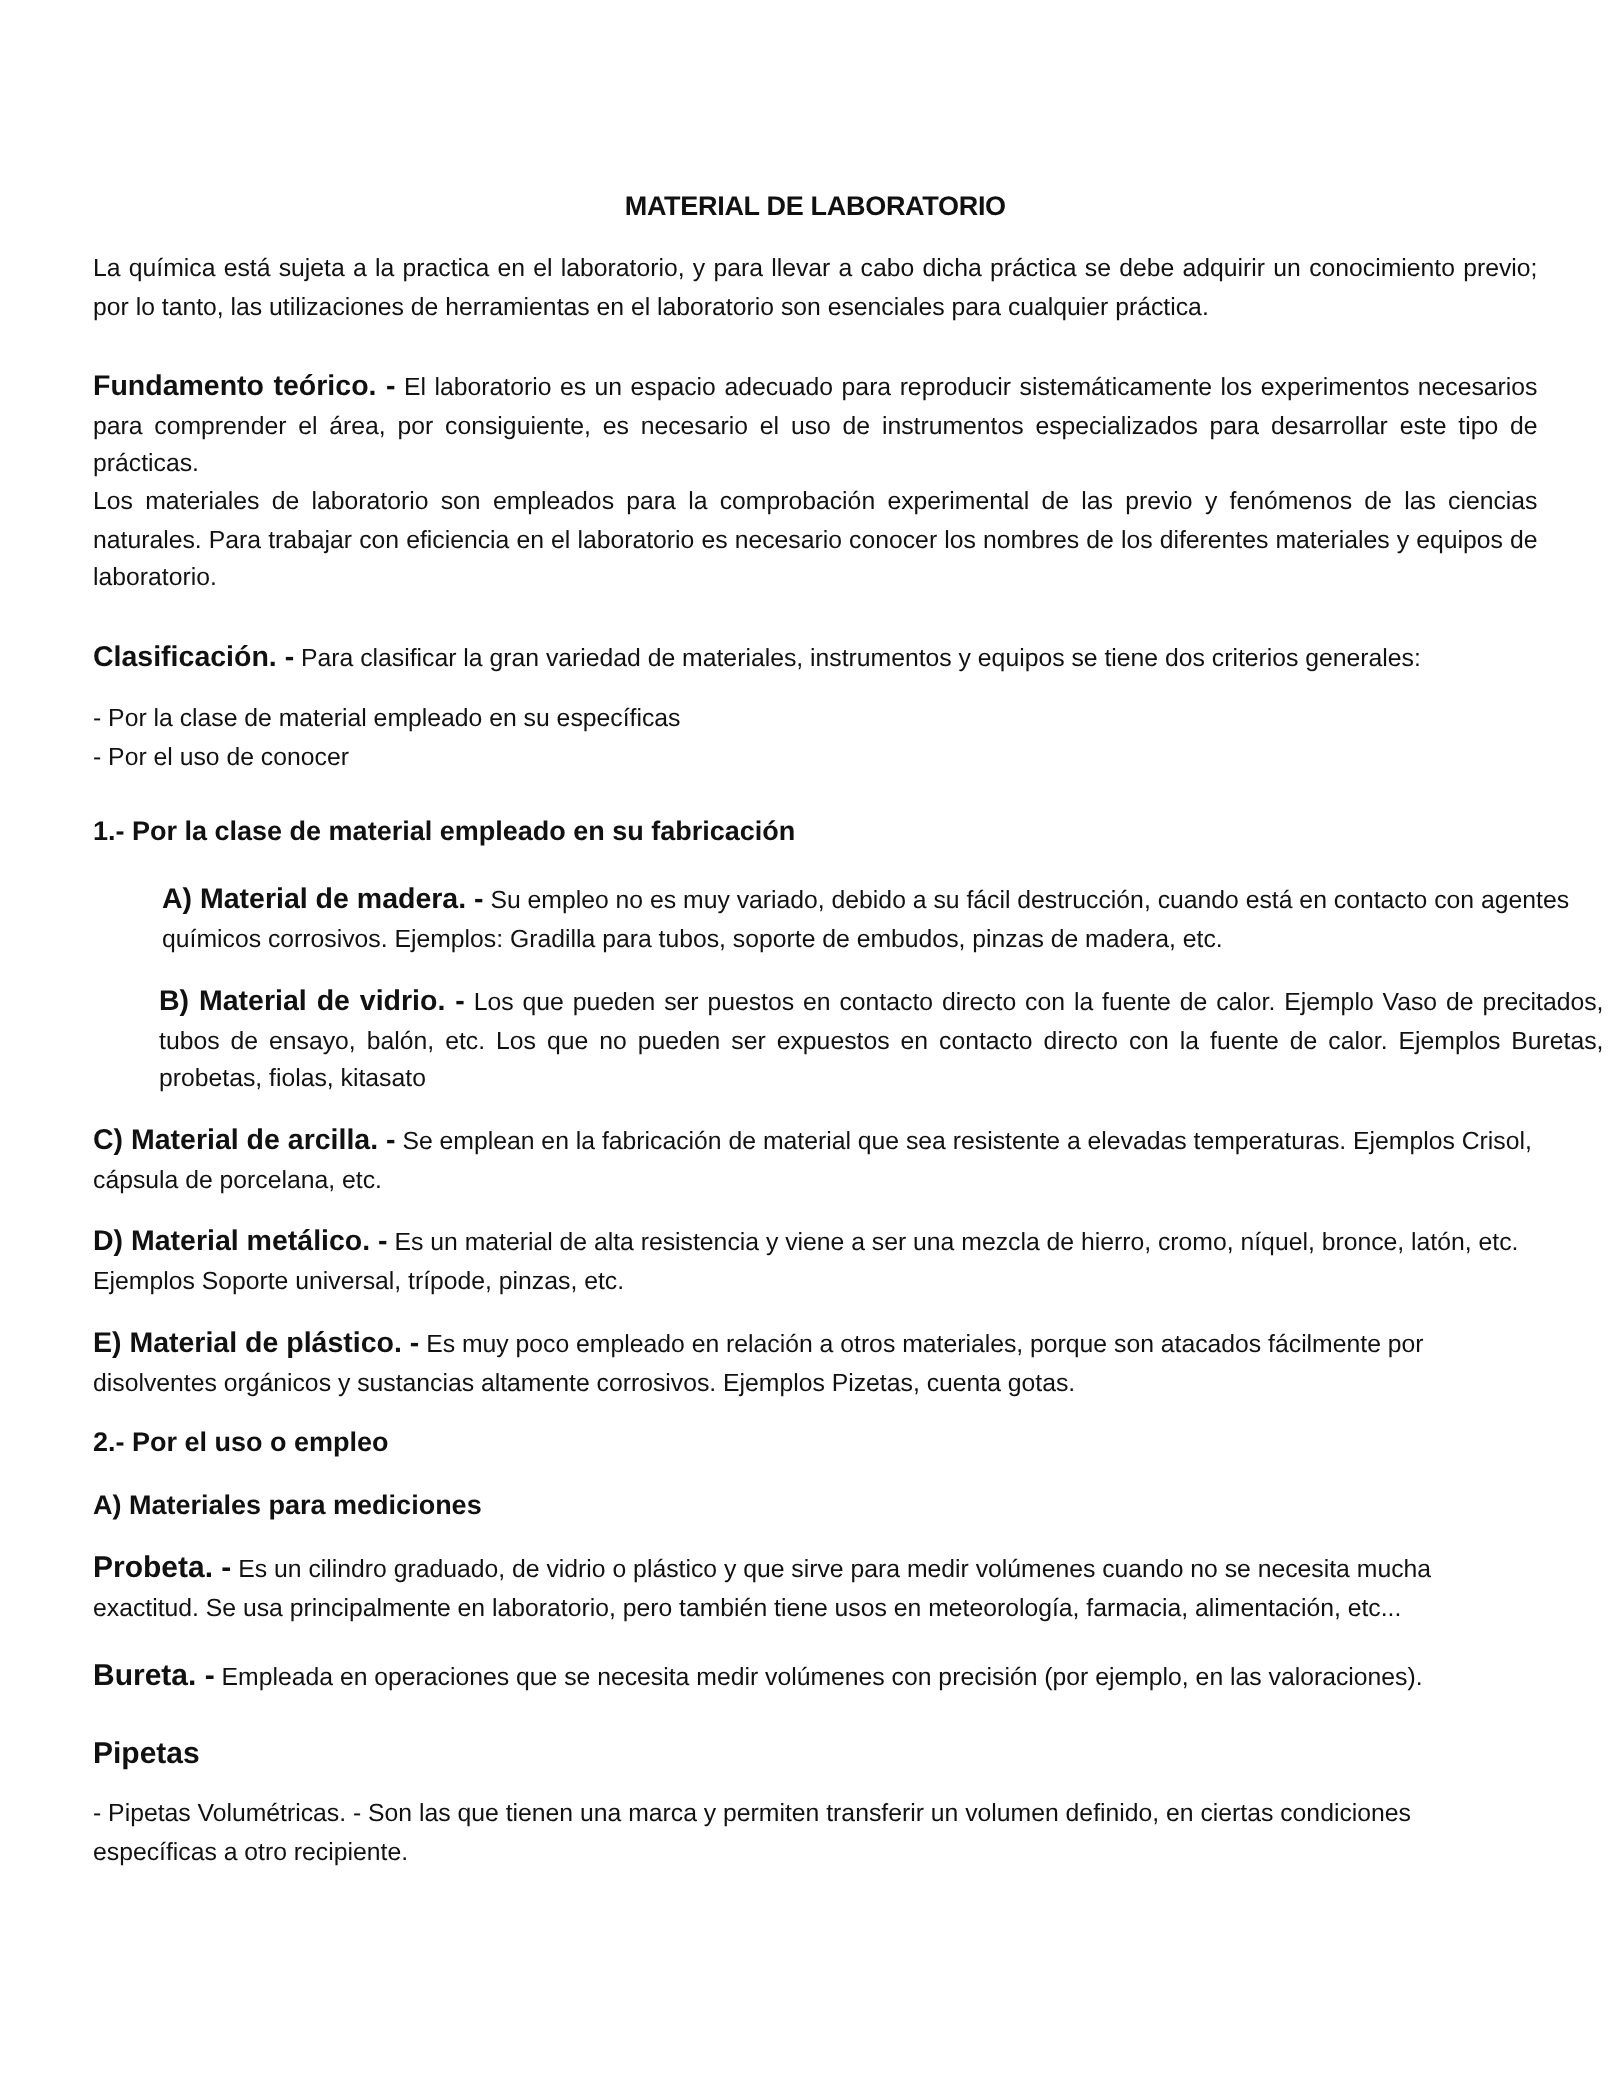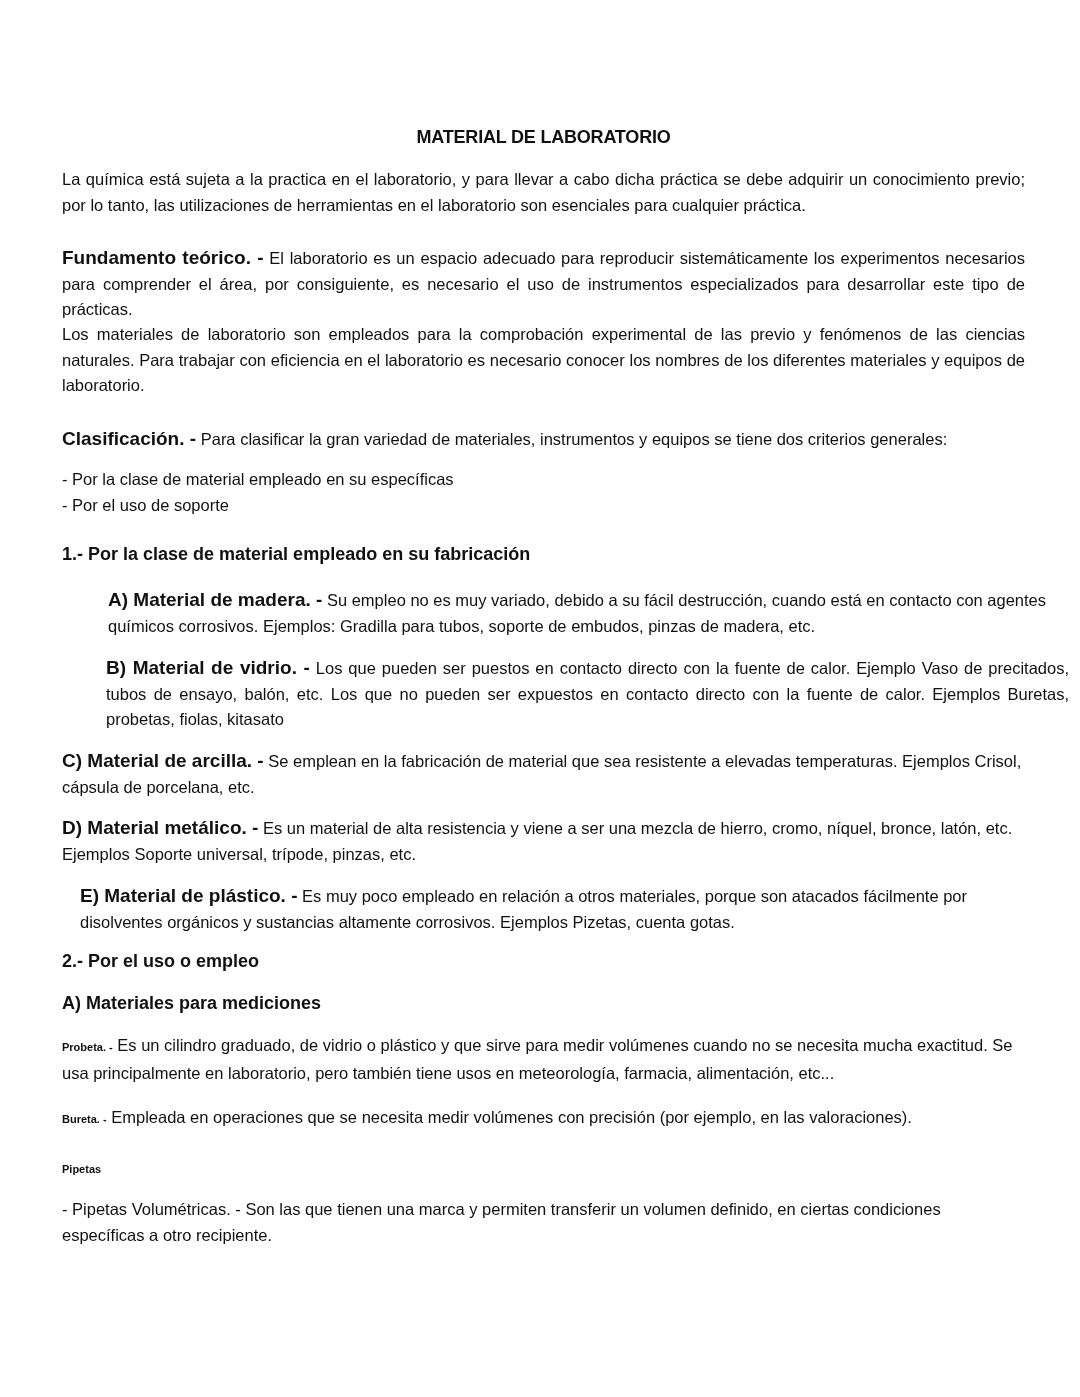--- a/index.html
+++ b/index.html
@@ -9,21 +9,21 @@
     color: #111111;
   }
   .page { position: absolute; left: 62px; top: 0; width: 963px; }
   .title {
     position: absolute; top: 127px; left: 0; width: 963px; text-align: center;
     font-weight: bold; font-size: 18px; letter-spacing: -0.2px;
   }
   .block { position: absolute; left: 0; width: 963px; font-size: 16.5px; line-height: 25.5px; }
   .justify { text-align: justify; text-align-last: left; }
   .lbl-lg { font-weight: bold; font-size: 19px; }
-  .lbl-sm { font-weight: bold; font-size: 11px; }
+  .lbl-sm { font-weight: bold; font-size: 20px; }
   .h2 { position: absolute; left: 0; font-weight: bold; font-size: 18px; }
   p { margin: 0; }
 </style>
 </head>
 <body>
 
 <div class="page">
 
   <div class="title">MATERIAL DE LABORATORIO</div>
 
@@ -33,42 +33,42 @@
     <span class="lbl-lg">Fundamento teórico. -</span><span> El laboratorio es un espacio adecuado para reproducir sistemáticamente los experimentos necesarios para comprender el área, por consiguiente, es necesario el uso de instrumentos especializados para desarrollar este tipo de prácticas.</span>
   </div>
   <p class="block justify" style="top:322px;">Los materiales de laboratorio son empleados para la comprobación experimental de las previo y fenómenos de las ciencias naturales. Para trabajar con eficiencia en el laboratorio es necesario conocer los nombres de los diferentes materiales y equipos de laboratorio.</p>
 
   <div class="block" style="top:426px;">
     <span class="lbl-lg">Clasificación. -</span><span> Para clasificar la gran variedad de materiales, instrumentos y equipos se tiene dos criterios generales:</span>
   </div>
 
   <div class="block" style="top:467px;">
     <div>- Por la clase de material empleado en su específicas</div>
-    <div>- Por el uso de soporte</div>
+    <div>- Por el uso de conocer</div>
   </div>
 
   <div class="h2" style="top:544px;">1.- Por la clase de material empleado en su fabricación</div>
 
   <div class="block" style="top:587px;margin-left:46px;">
     <span class="lbl-lg">A) Material de madera. -</span><span> Su empleo no es muy variado, debido a su fácil destrucción, cuando está en contacto con agentes químicos corrosivos. Ejemplos: Gradilla para tubos, soporte de embudos, pinzas de madera, etc.</span>
   </div>
 
   <div class="block justify" style="top:655px;margin-left:44px;">
     <span class="lbl-lg">B) Material de vidrio. -</span><span> Los que pueden ser puestos en contacto directo con la fuente de calor. Ejemplo Vaso de precitados, tubos de ensayo, balón, etc. Los que no pueden ser expuestos en contacto directo con la fuente de calor. Ejemplos Buretas, probetas, fiolas, kitasato</span>
   </div>
 
   <div class="block" style="top:748px;">
     <span class="lbl-lg">C) Material de arcilla. -</span><span>  Se emplean en la fabricación de material que sea resistente a elevadas temperaturas. Ejemplos Crisol, cápsula de porcelana, etc.</span>
   </div>
 
   <div class="block" style="top:815px;">
     <span class="lbl-lg">D) Material metálico. -</span><span> Es un material de alta resistencia y viene a ser una mezcla de hierro, cromo, níquel, bronce, latón, etc. Ejemplos Soporte universal, trípode, pinzas, etc.</span>
   </div>
 
-  <div class="block" style="top:883px;margin-left:18px;">
+  <div class="block" style="top:883px;">
     <span class="lbl-lg">E) Material de plástico. -</span><span> Es muy poco empleado en relación a otros materiales, porque son atacados fácilmente por disolventes orgánicos y sustancias altamente corrosivos. Ejemplos Pizetas, cuenta gotas.</span>
   </div>
 
   <div class="h2" style="top:951px;">2.- Por el uso o empleo</div>
   <div class="h2" style="top:993px;">A) Materiales para mediciones</div>
 
   <div class="block" style="top:1033px;">
     <span class="lbl-sm">Probeta. -</span><span> Es un cilindro graduado, de vidrio o plástico y que sirve para medir volúmenes cuando no se necesita mucha exactitud.  Se usa principalmente en laboratorio, pero también tiene usos en meteorología, farmacia, alimentación, etc...</span>
   </div>
 

